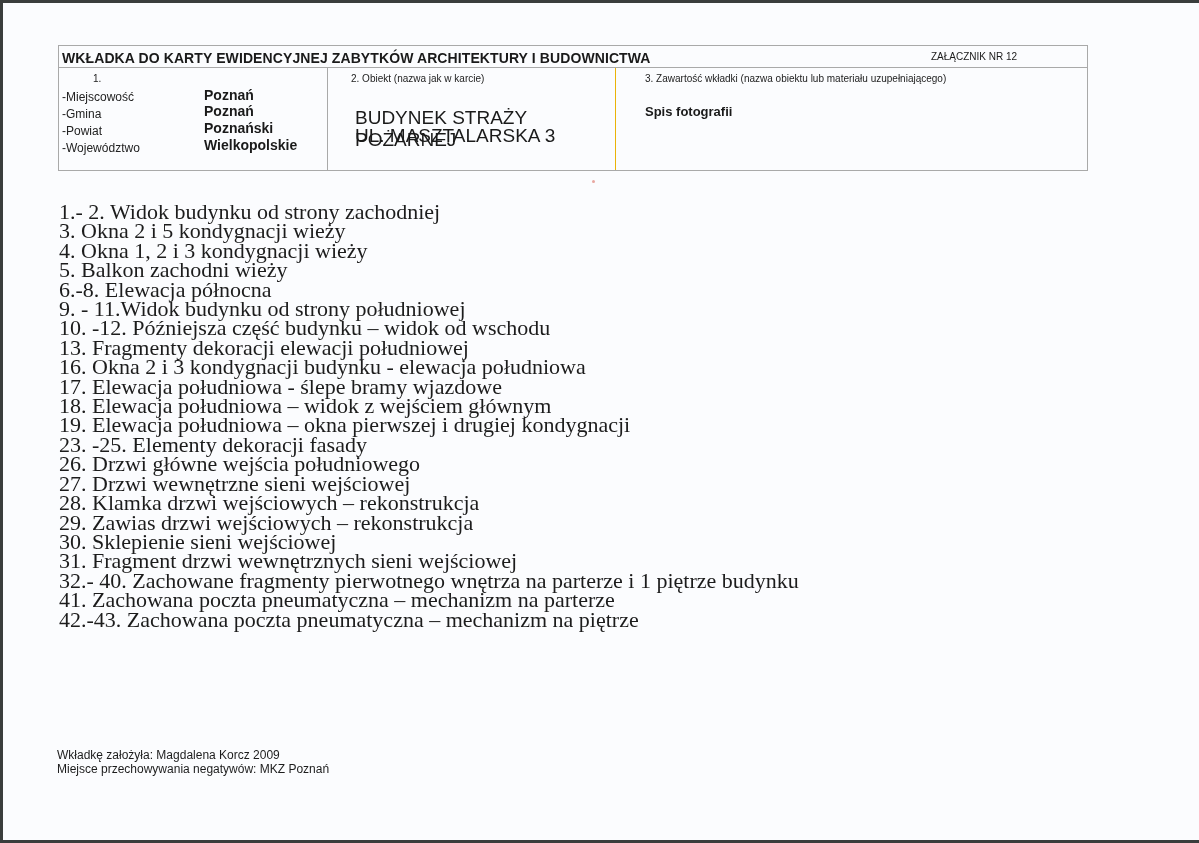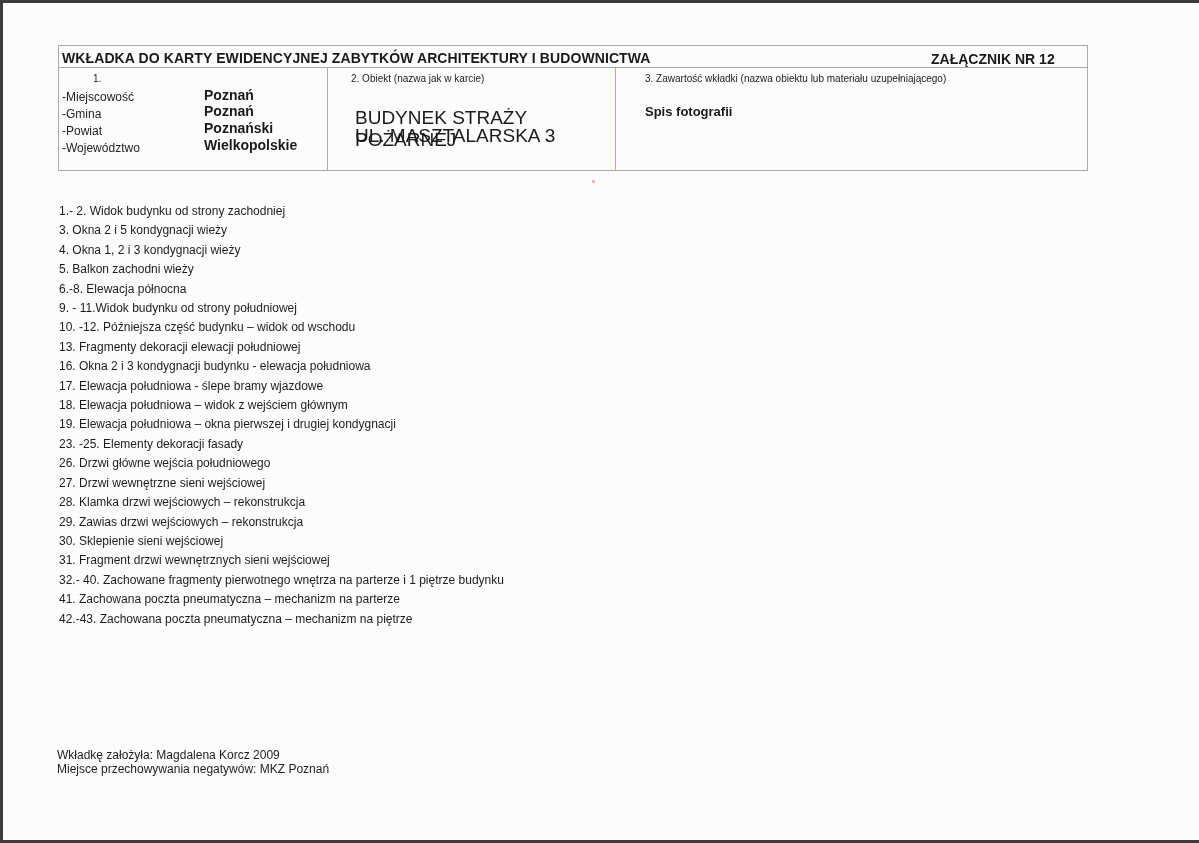--- a/index.html
+++ b/index.html
@@ -46,22 +46,22 @@
       left: 3px;
       top: 4px;
       font-size: 14px;
       font-weight: bold;
       letter-spacing: 0.1px;
     }
     .title-annex {
       position: absolute;
       left: 872px;
       top: 5px;
-      font-size: 14px;
-      font-weight: bold;
+      font-size: 10px;
+      font-weight: normal;
     }
     .col {
       position: absolute;
       top: 22px;
       height: 102px;
       box-sizing: border-box;
     }
     .col1 { left: 0; width: 269px; border-right: 1px solid #a9a9a9; }
     .col2 { left: 269px; width: 288px; border-right: 1px solid #eab308; }
     .col3 { left: 557px; width: 549px; }
@@ -74,22 +74,22 @@
     .col2 .label { position: absolute; left: 23px; top: 5px; }
     .obj-line { position: absolute; left: 27px; font-size: 19px; color: #1a1a1a; }
 
     .col3 .label { position: absolute; left: 29px; top: 5px; }
     .content-val { position: absolute; left: 29px; top: 36px; font-size: 13px; font-weight: bold; }
 
     .list {
       position: absolute;
       left: 56px;
       top: 199px;
-      font-family: Liberation Sans, sans-serif;
-      font-size: 12px;
+      font-family: Liberation Serif, serif;
+      font-size: 22px;
       line-height: 19.4px;
       color: #1c1c1c;
       margin: 0;
       padding: 0;
       list-style: none;
     }
     .list li { white-space: nowrap; }
 
     .footer {
       position: absolute;

